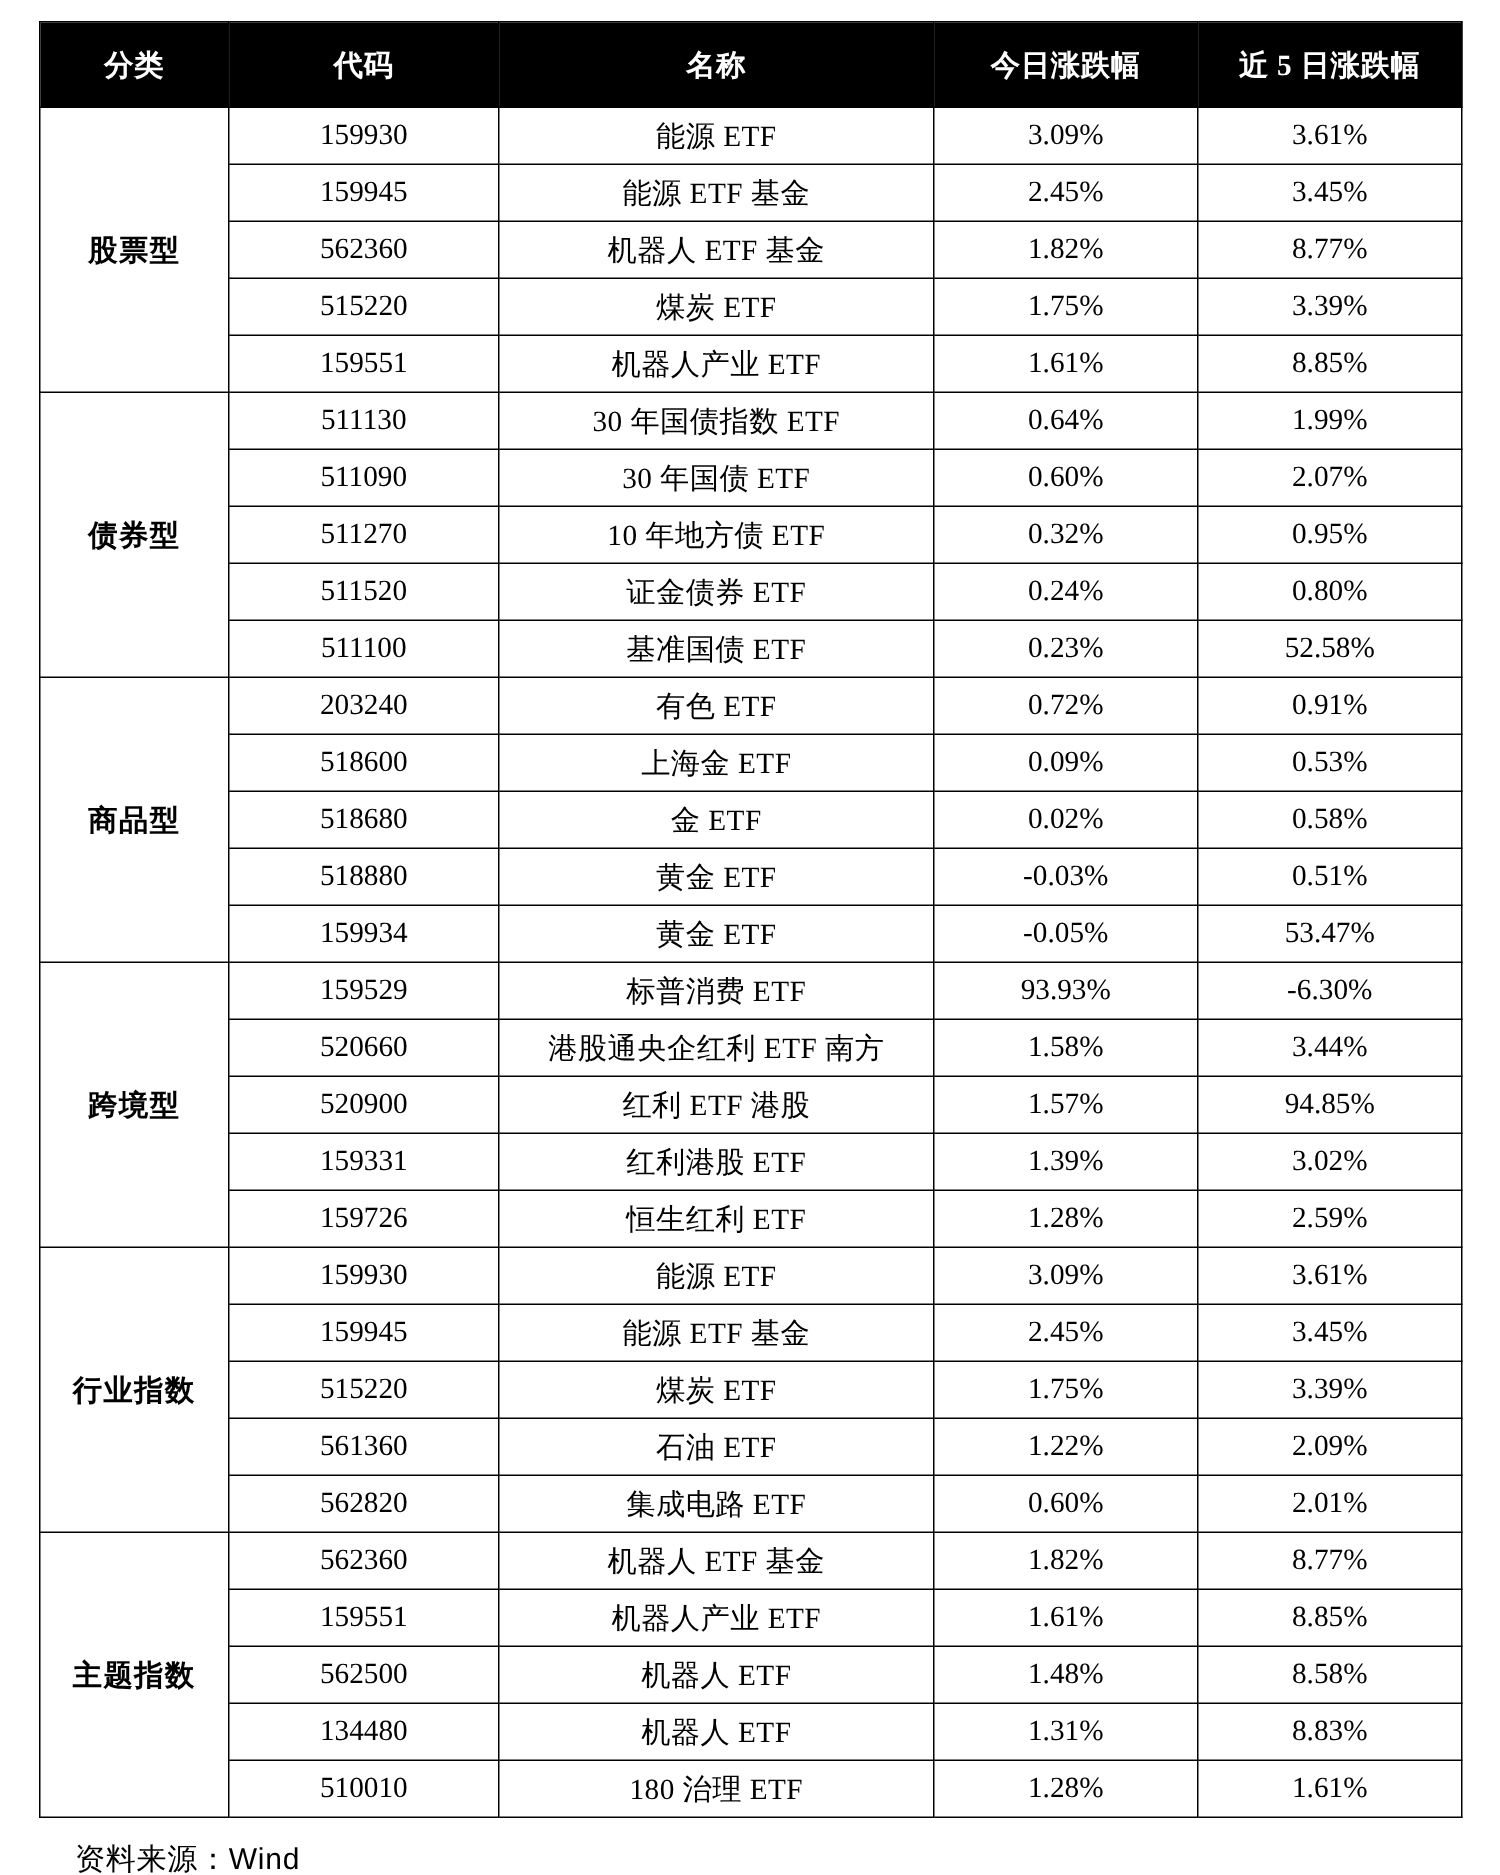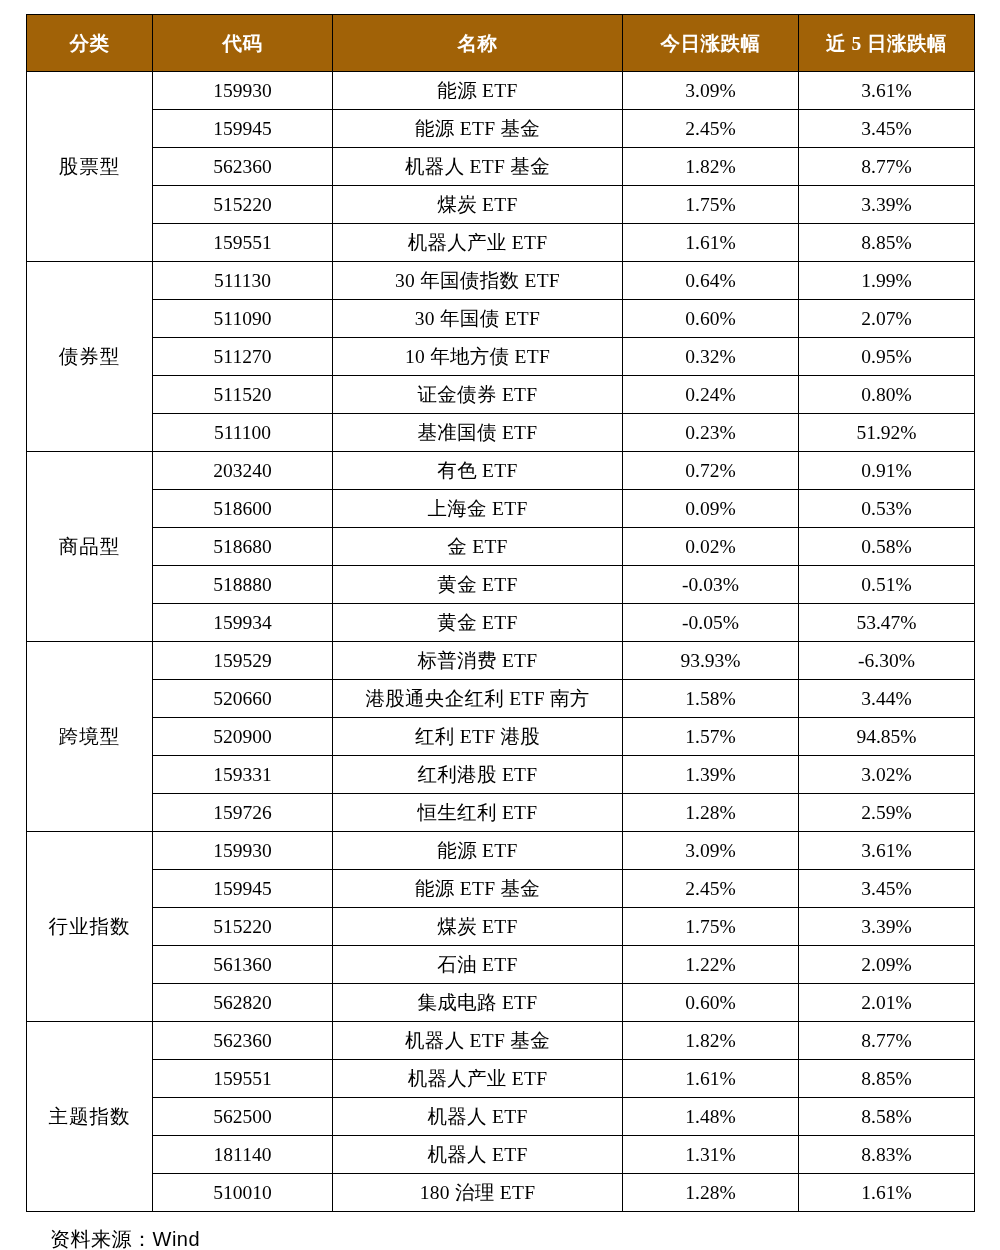--- a/index.html
+++ b/index.html
@@ -27,38 +27,38 @@
     table-layout: fixed;
   }
   table.etf th, table.etf td {
     border: 1px solid #000000;
     text-align: center;
     vertical-align: middle;
     font-size: 19.5px;
     padding: 0;
   }
   thead th {
-    background: #a16207;
+    background: #000000;
     color: #ffffff;
     font-weight: bold;
     height: 56px;
     font-size: 20px;
     letter-spacing: 0.5px;
   }
   .col-cat { width: 126px; }
   .col-code { width: 180px; }
   .col-name { width: 290px; }
   .col-today { width: 176px; }
   .col-five { width: 176px; }
 
   tbody td {
     height: 37px;
   }
   td.cat {
-    font-weight: normal;
+    font-weight: bold;
     font-size: 20px;
     letter-spacing: 1px;
     margin-left: 32px;
   }
   td.code, td.pct {
     font-family: "Liberation Serif", "DejaVu Serif", serif;
   }
   td.name {
     letter-spacing: 0.3px;
   }
@@ -153,21 +153,21 @@
         <tr>
           <td class="code">511520</td>
           <td class="name">证金债券 ETF</td>
           <td class="pct">0.24%</td>
           <td class="pct">0.80%</td>
         </tr>
         <tr>
           <td class="code">511100</td>
           <td class="name">基准国债 ETF</td>
           <td class="pct">0.23%</td>
-          <td class="pct">51.92%</td>
+          <td class="pct">52.58%</td>
         </tr>
         <tr class="group-sep">
           <td class="cat" rowspan="5">商品型</td>
           <td class="code">203240</td>
           <td class="name">有色 ETF</td>
           <td class="pct">0.72%</td>
           <td class="pct">0.91%</td>
         </tr>
         <tr>
           <td class="code">518600</td>
@@ -268,21 +268,21 @@
           <td class="pct">1.61%</td>
           <td class="pct">8.85%</td>
         </tr>
         <tr>
           <td class="code">562500</td>
           <td class="name">机器人 ETF</td>
           <td class="pct">1.48%</td>
           <td class="pct">8.58%</td>
         </tr>
         <tr>
-          <td class="code">181140</td>
+          <td class="code">134480</td>
           <td class="name">机器人 ETF</td>
           <td class="pct">1.31%</td>
           <td class="pct">8.83%</td>
         </tr>
         <tr>
           <td class="code">510010</td>
           <td class="name">180 治理 ETF</td>
           <td class="pct">1.28%</td>
           <td class="pct">1.61%</td>
         </tr>

